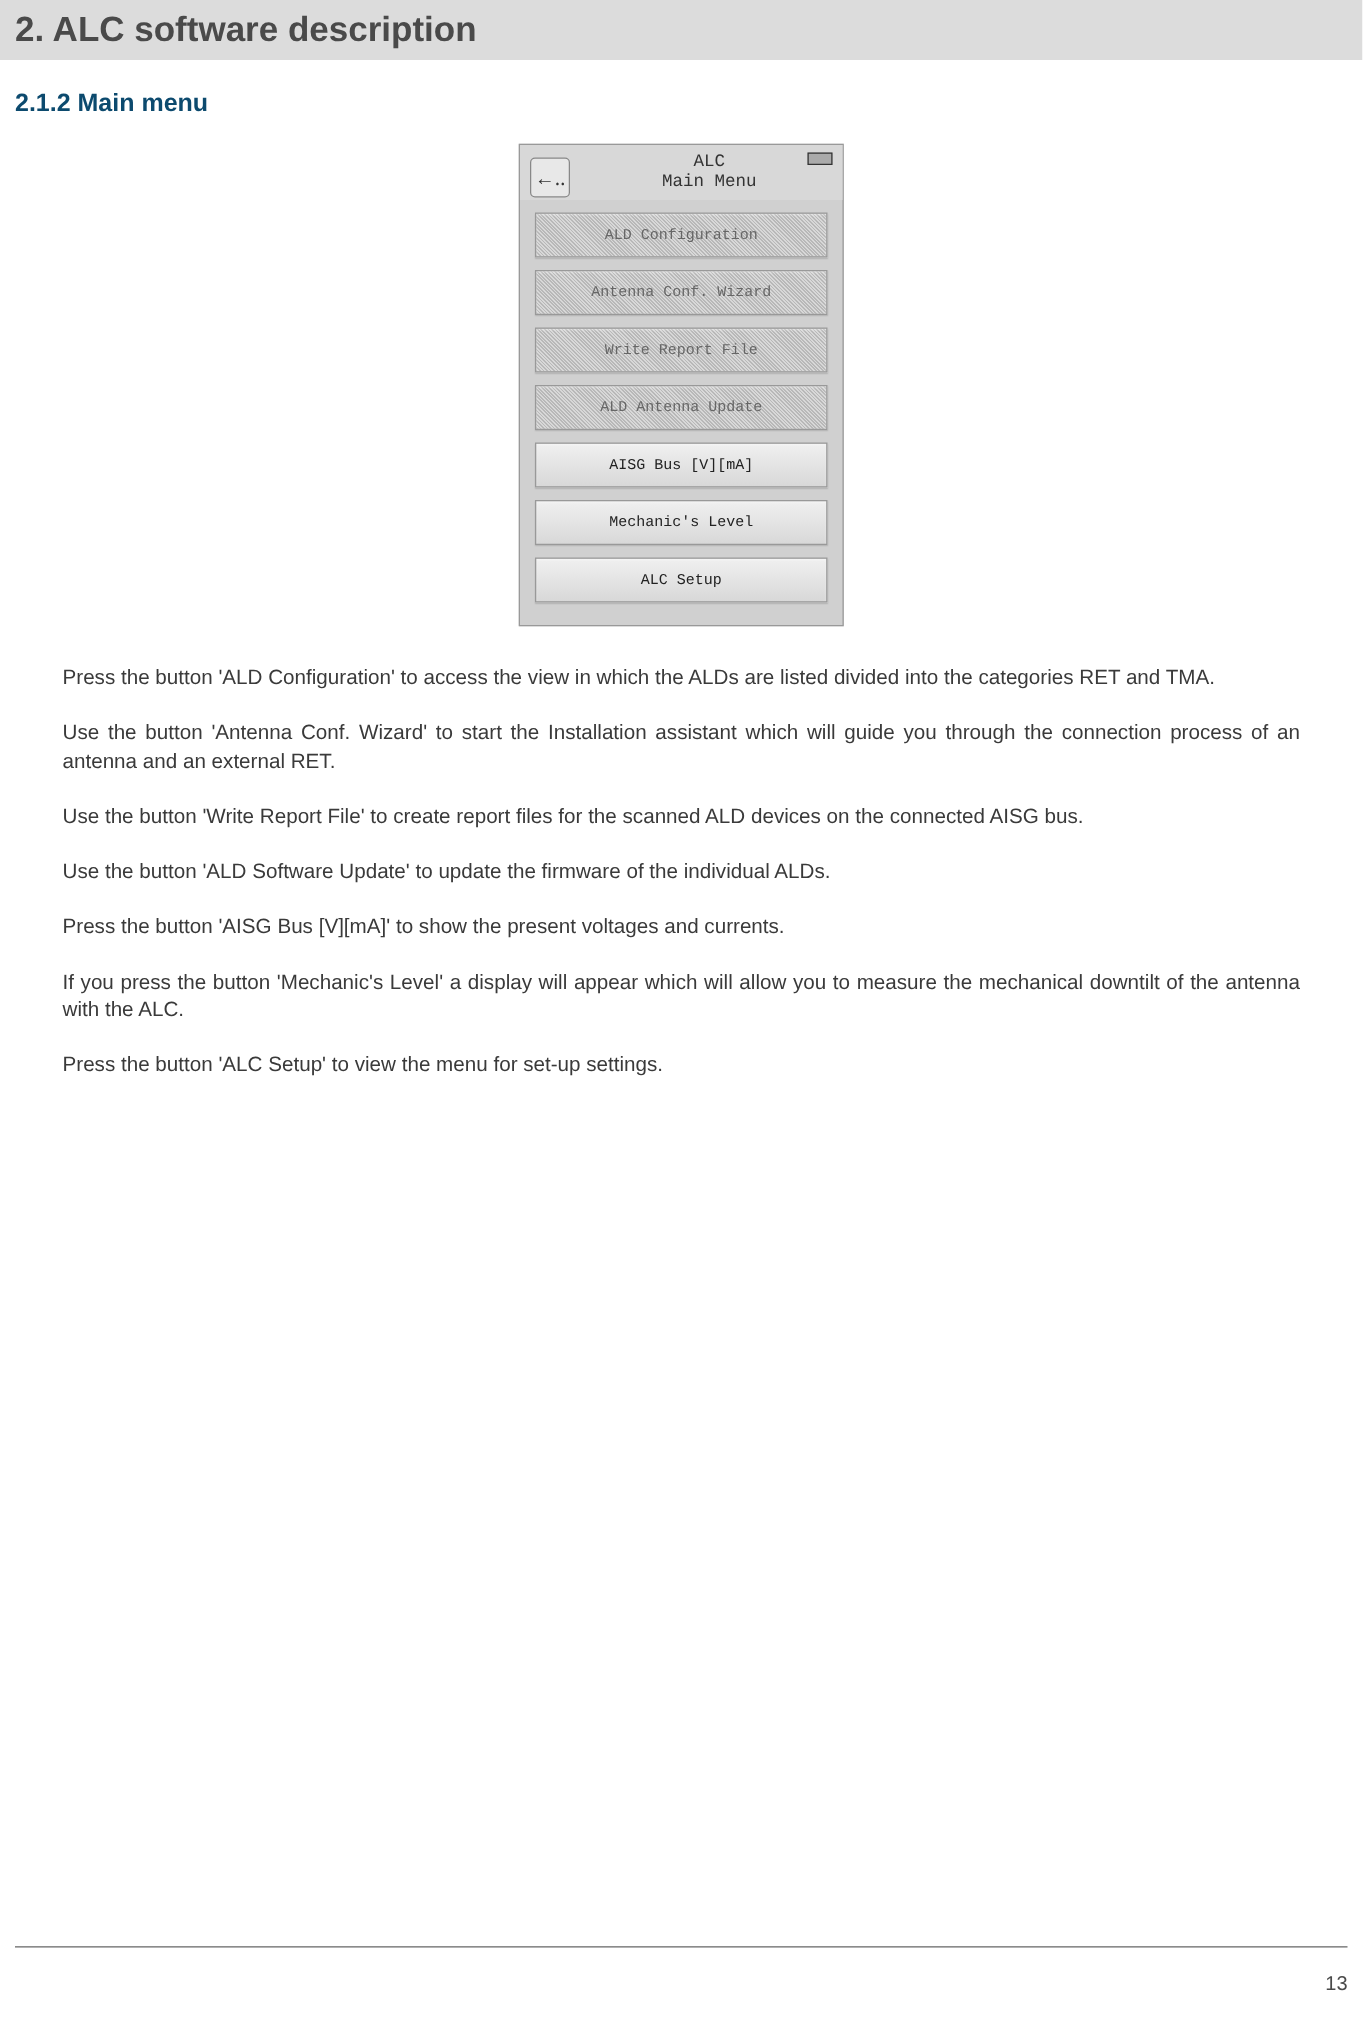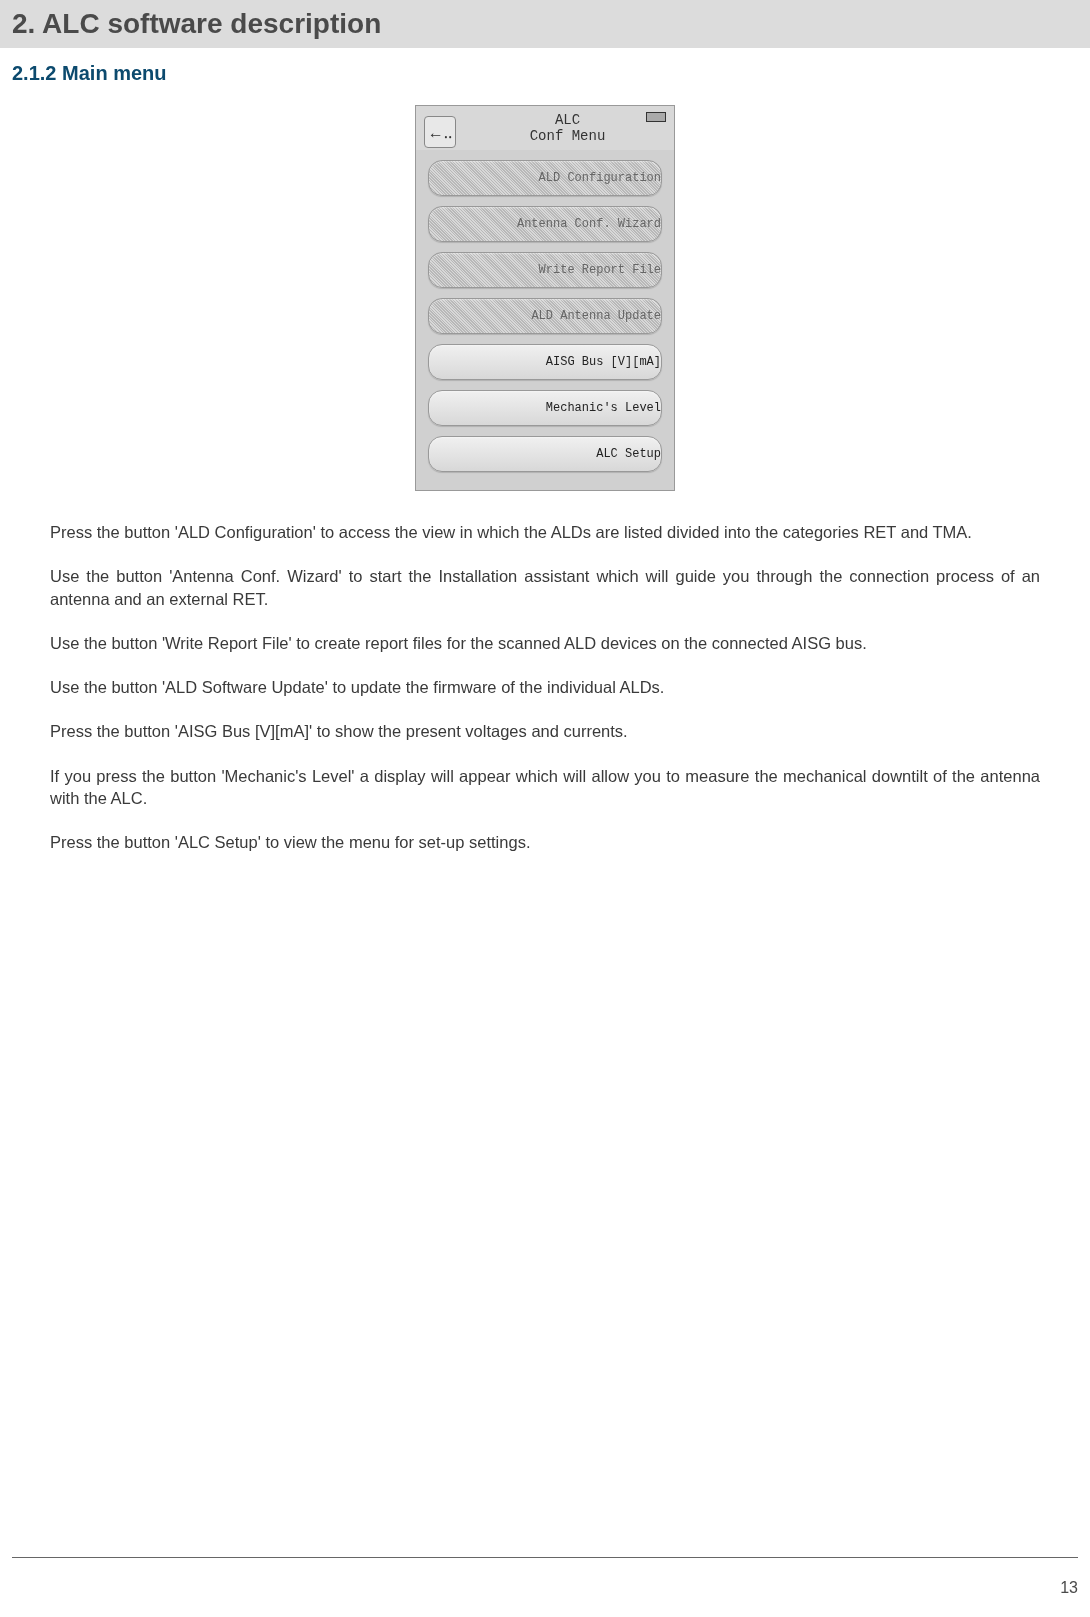--- a/index.html
+++ b/index.html
@@ -10,21 +10,21 @@
     body {
       font-family: Arial, Helvetica, sans-serif;
       width: 1090px;
       height: 1617px;
       background: #ffffff;
       position: relative;
     }
     .page-header {
       background: #dcdcdc;
       padding: 8px 12px;
-      margin-bottom: 14px;
+      margin-bottom: 24px;
     }
     .page-header h1 {
       font-size: 28px;
       font-weight: bold;
       color: #4a4a4a;
     }
     .subsection-title {
       font-size: 20px;
       font-weight: bold;
       color: #0c4a6e;
@@ -85,24 +85,24 @@
     }
     .device-menu {
       padding: 10px 12px 18px 12px;
       display: flex;
       flex-direction: column;
       gap: 10px;
     }
     .menu-button {
       height: 36px;
       border: 1px solid #999;
-      border-radius: 14px;
+      border-radius: 0;
       display: flex;
       align-items: center;
-      justify-content: flex-end;
+      justify-content: center;
       font-family: "Courier New", monospace;
       font-size: 12px;
       color: #444;
       box-shadow: inset 0 1px 2px rgba(255,255,255,0.4), 0 1px 1px rgba(0,0,0,0.15);
     }
     .menu-button.dithered {
       background-image: 
         repeating-linear-gradient(45deg, #b8b8b8 0px, #b8b8b8 1px, #d8d8d8 1px, #d8d8d8 2px);
       color: #666;
     }
@@ -141,21 +141,21 @@
 
 <div class="subsection-title">2.1.2 Main menu</div>
 
 <div class="device-screenshot">
   <div class="device-header">
     <div class="back-button">
       <span>←‥</span>
     </div>
     <div class="device-title-wrap">
       <div class="device-title-line1">ALC</div>
-      <div class="device-title-line2">Conf Menu</div>
+      <div class="device-title-line2">Main Menu</div>
     </div>
     <div class="battery-icon"></div>
   </div>
   <div class="device-menu">
     <div class="menu-button dithered">
       <span>ALD Configuration</span>
     </div>
     <div class="menu-button dithered">
       <span>Antenna Conf. Wizard</span>
     </div>

